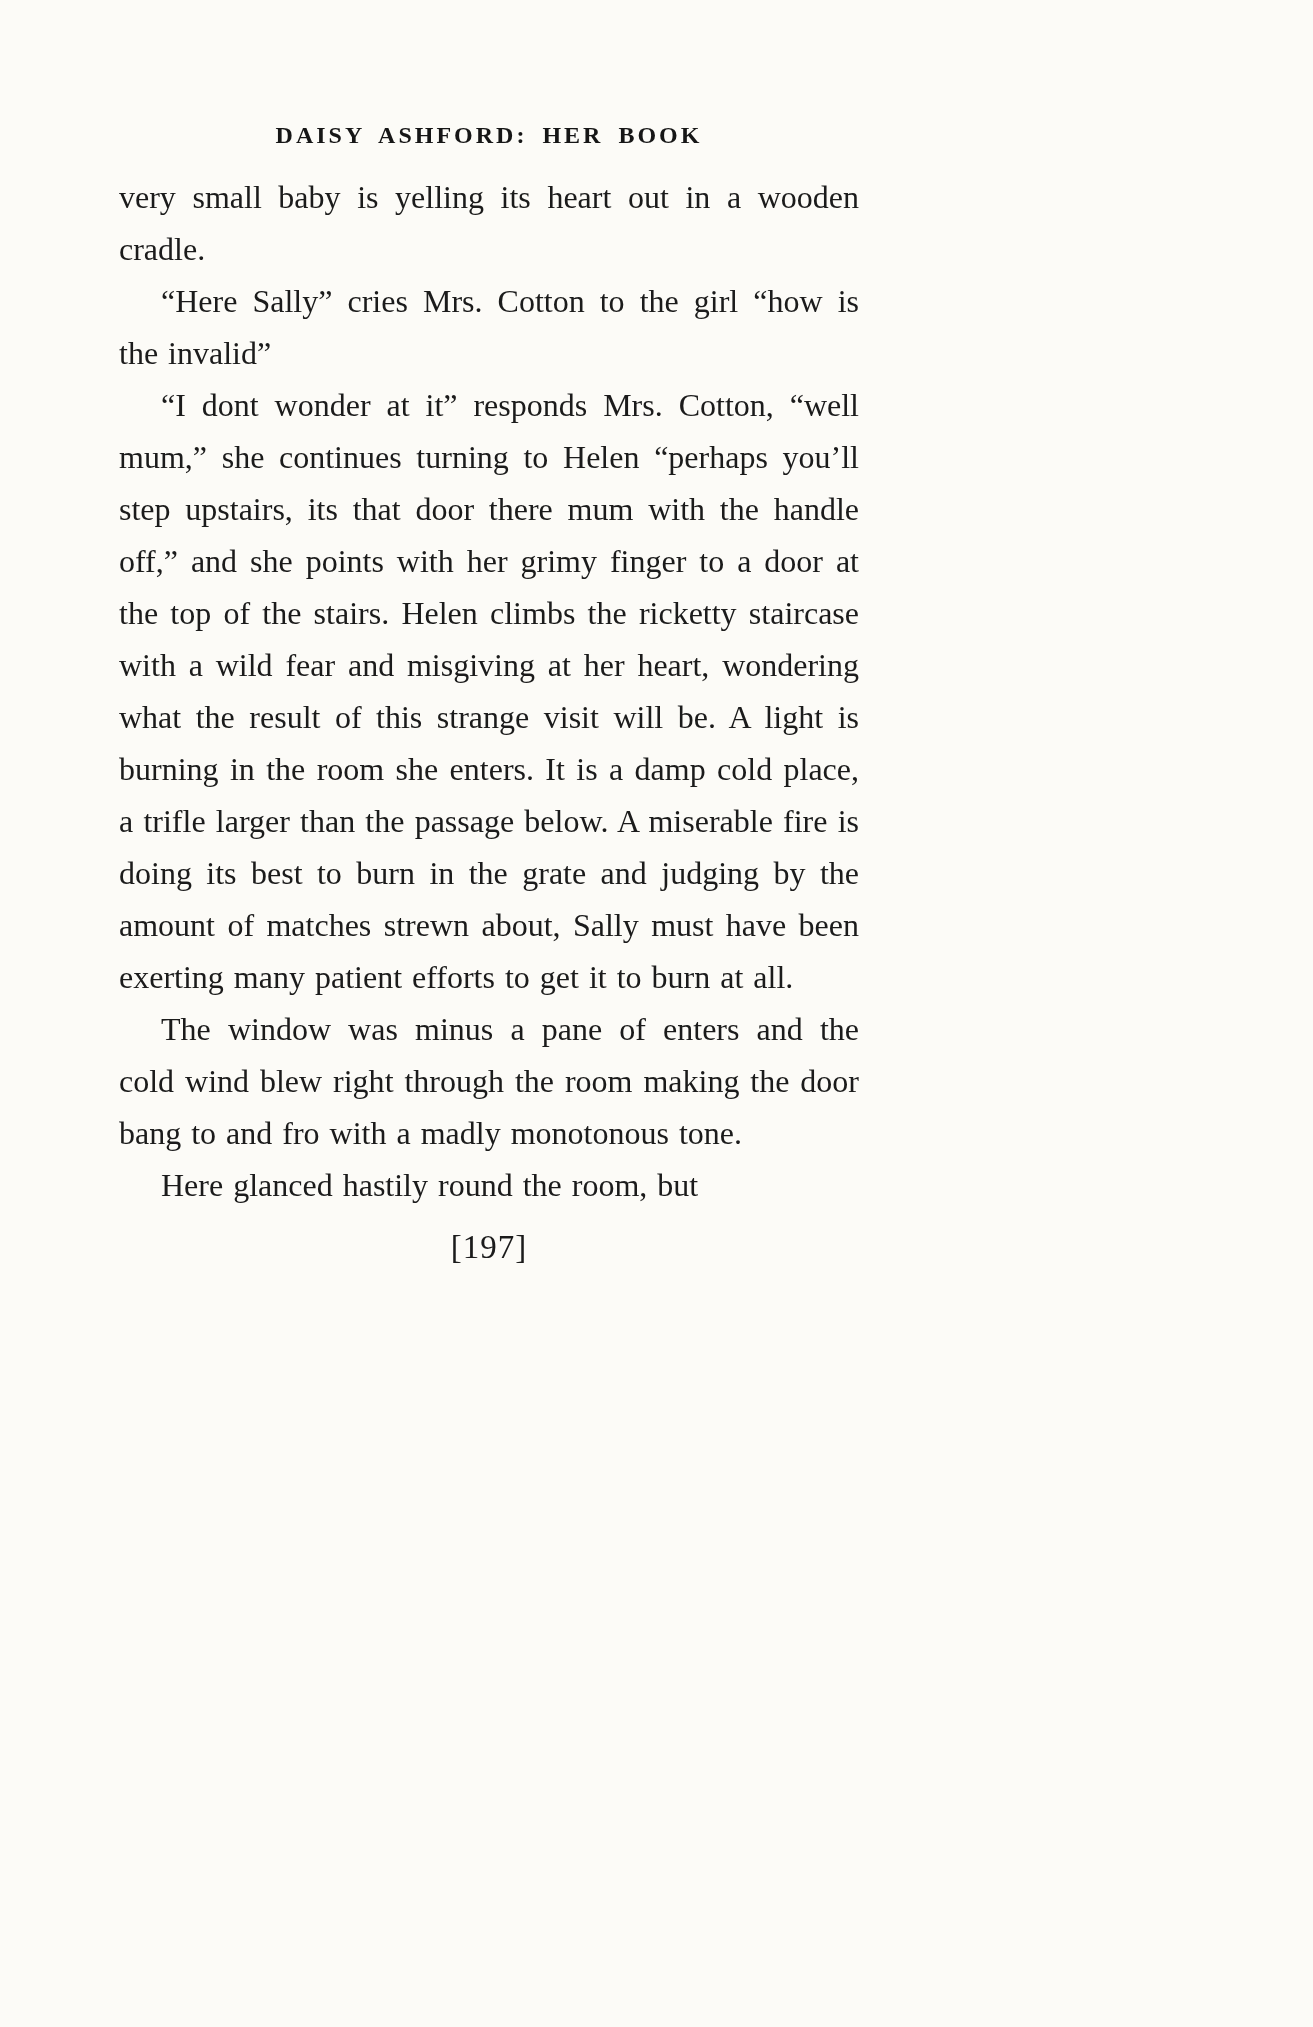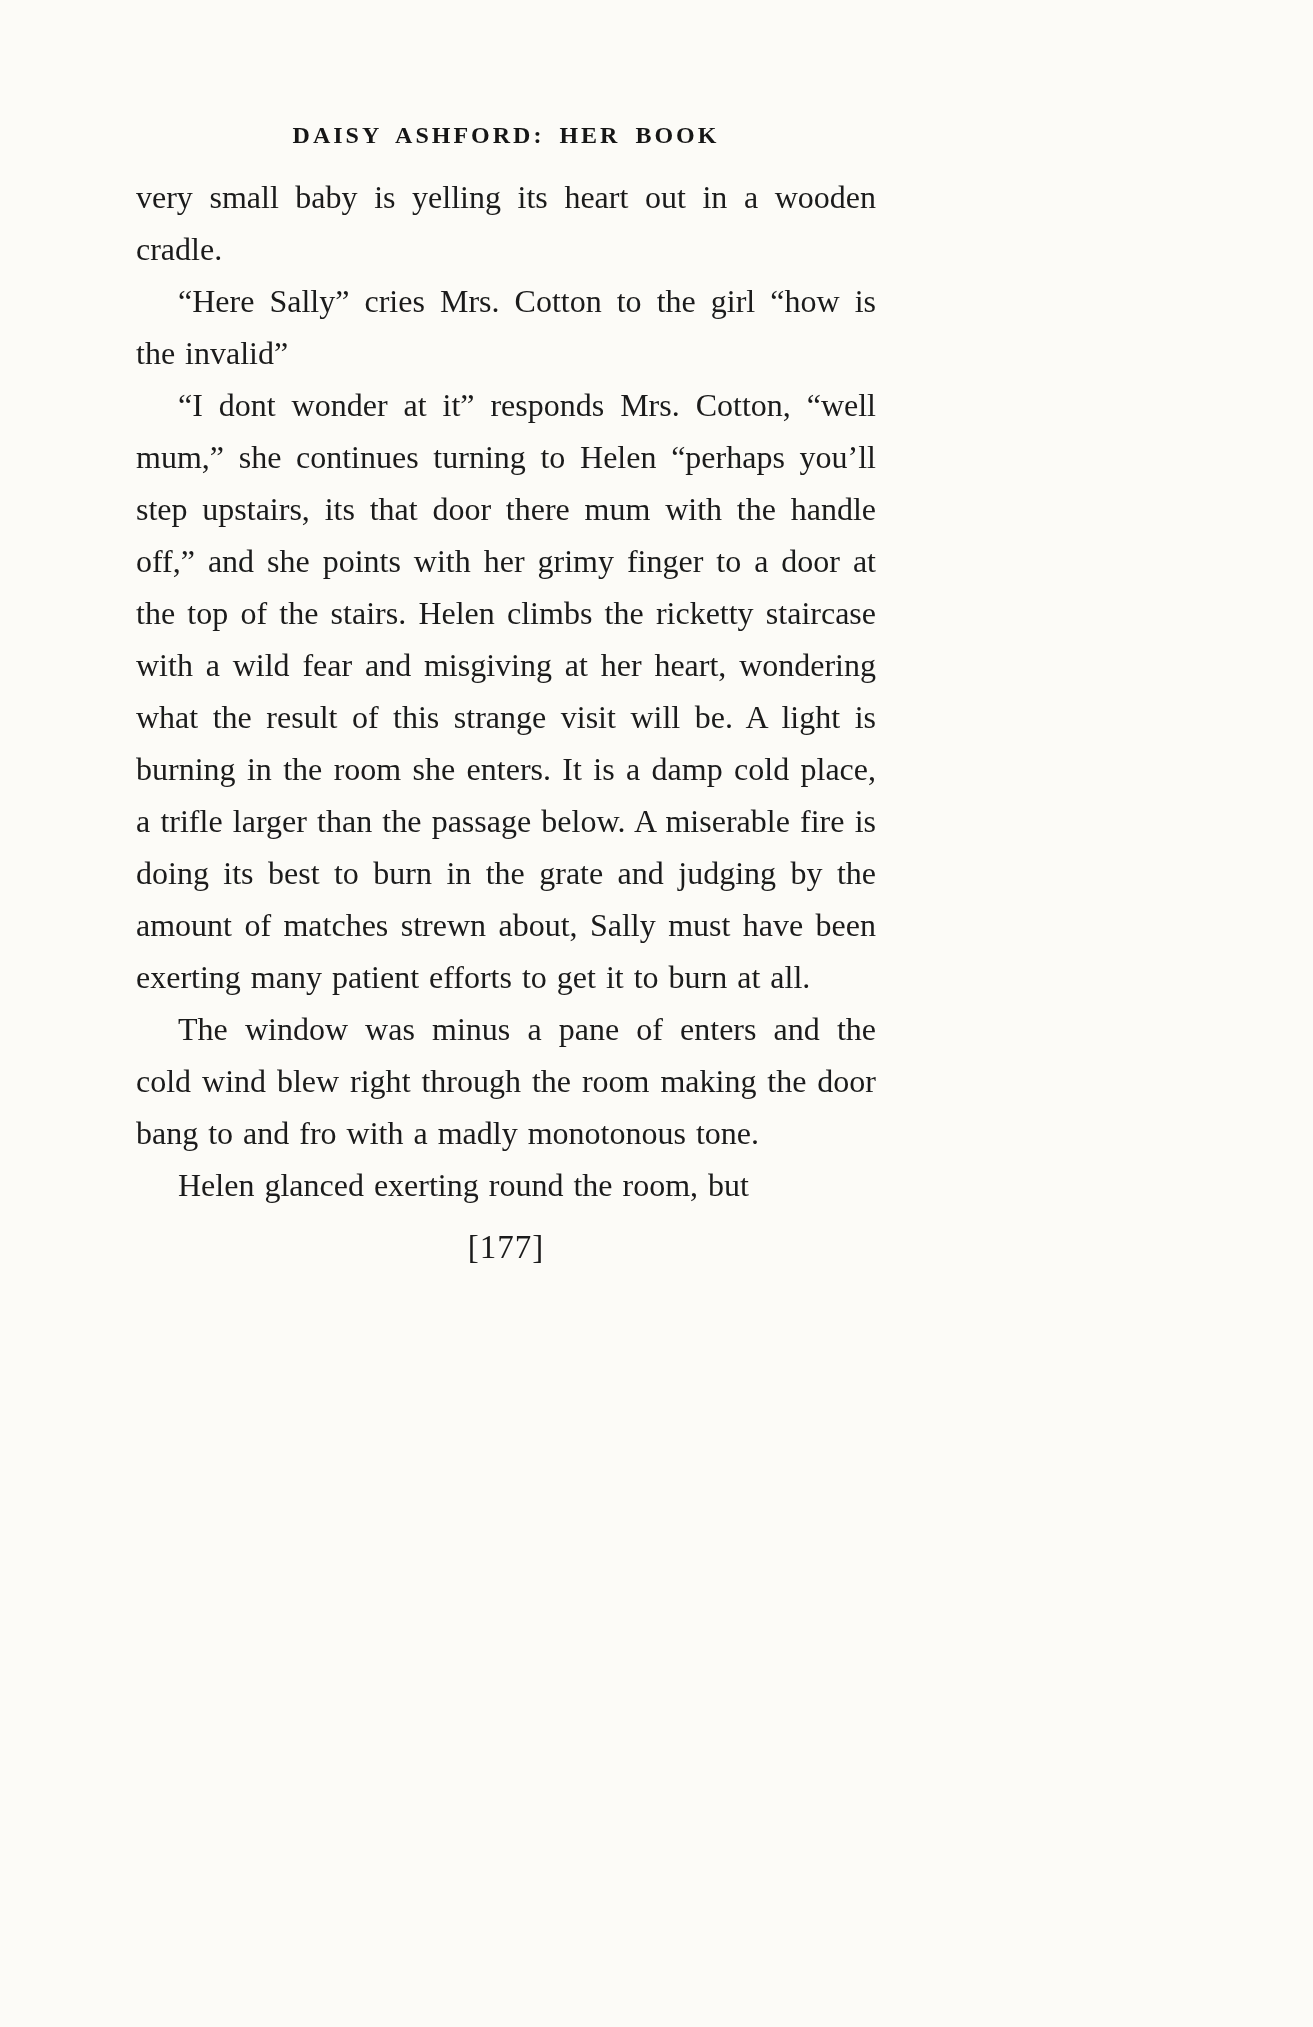--- a/index.html
+++ b/index.html
@@ -13,21 +13,21 @@
     height: 2027px;
     margin: 0 auto;
     background: #fcfbf7;
     color: #1b1b1b;
     font-family: "Liberation Serif", "DejaVu Serif", serif;
     overflow: hidden;
     box-shadow: 0 0 6px rgba(0,0,0,0.25);
   }
   .text-block {
     position: absolute;
-    left: 136px;
+    left: 119px;
     top: 122px;
     width: 740px;
   }
   .running-header {
     text-align: center;
     font-size: 24px;
     font-weight: 700;
     letter-spacing: 3px;
     word-spacing: 6px;
     margin: 0 0 22px 0;
@@ -60,17 +60,17 @@
 
     <p class="para no-indent">very small baby is yelling its heart out in a wooden cradle.</p>
 
     <p class="para">“Here Sally” cries Mrs. Cotton to the girl “how is the invalid”</p>
 
 
     <p class="para">“I dont wonder at it” responds Mrs. Cotton, “well mum,” she continues turning to Helen “perhaps you’ll step upstairs, its that door there mum with the handle off,” and she points with her grimy finger to a door at the top of the stairs. Helen climbs the ricketty staircase with a wild fear and misgiving at her heart, wondering what the result of this strange visit will be. A light is burning in the room she enters. It is a damp cold place, a trifle larger than the passage below. A miserable fire is doing its best to burn in the grate and judging by the amount of matches strewn about, Sally must have been exerting many patient efforts to get it to burn at all.</p>
 
     <p class="para">The window was minus a pane of enters and the cold wind blew right through the room making the door bang to and fro with a madly monotonous tone.</p>
 
-    <p class="para">Helen glanced exerting round the room, but</p>
+    <p class="para">Here glanced hastily round the room, but</p>
 
-    <div class="page-number">[177]</div>
+    <div class="page-number">[197]</div>
   </div>
 </div>
 
 </body></html>

